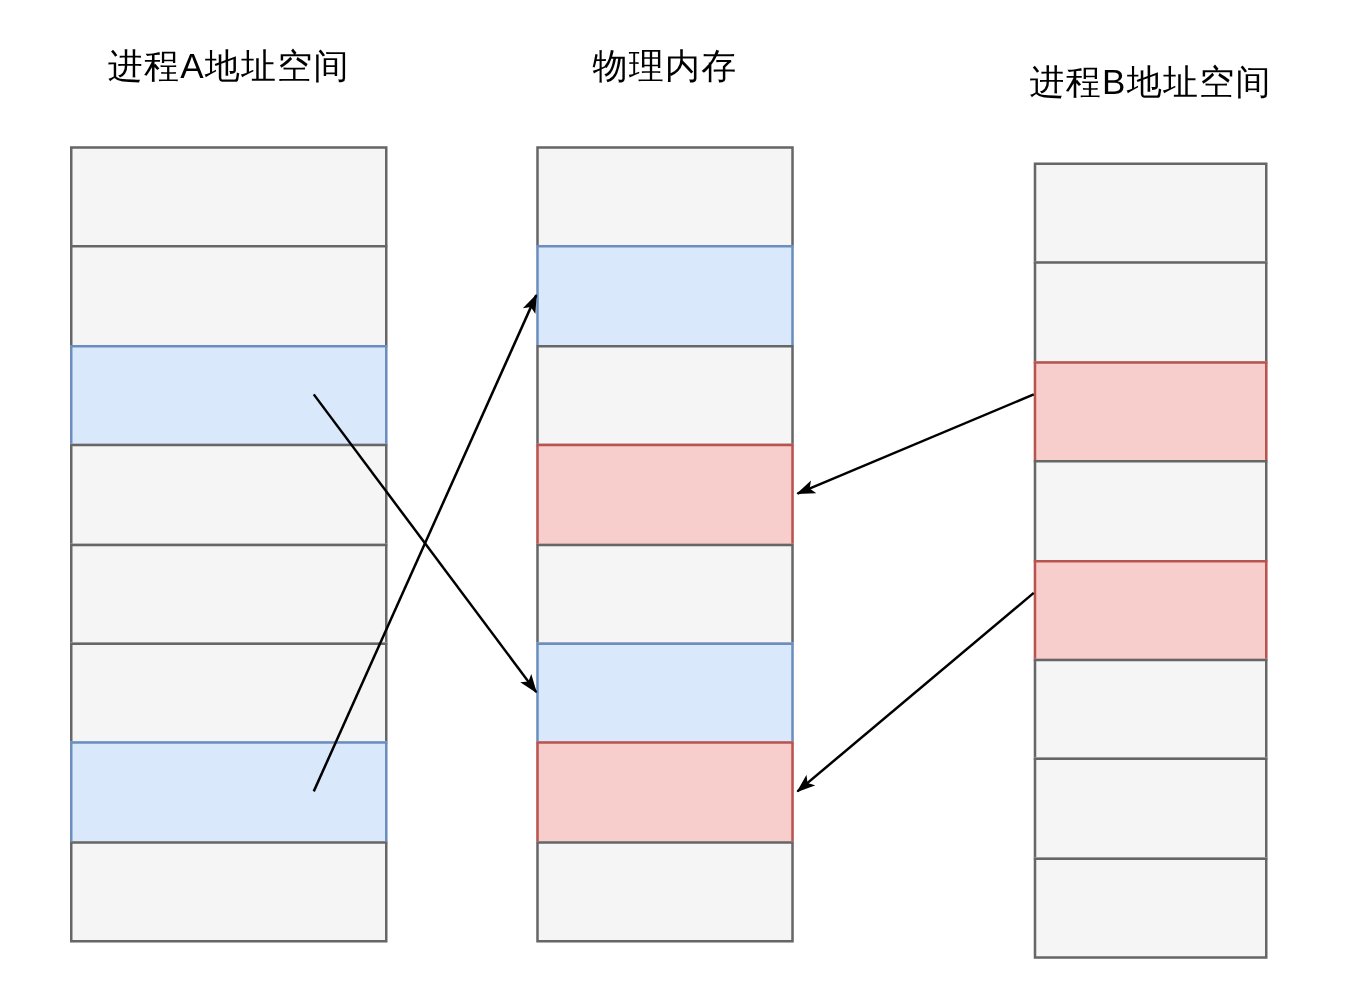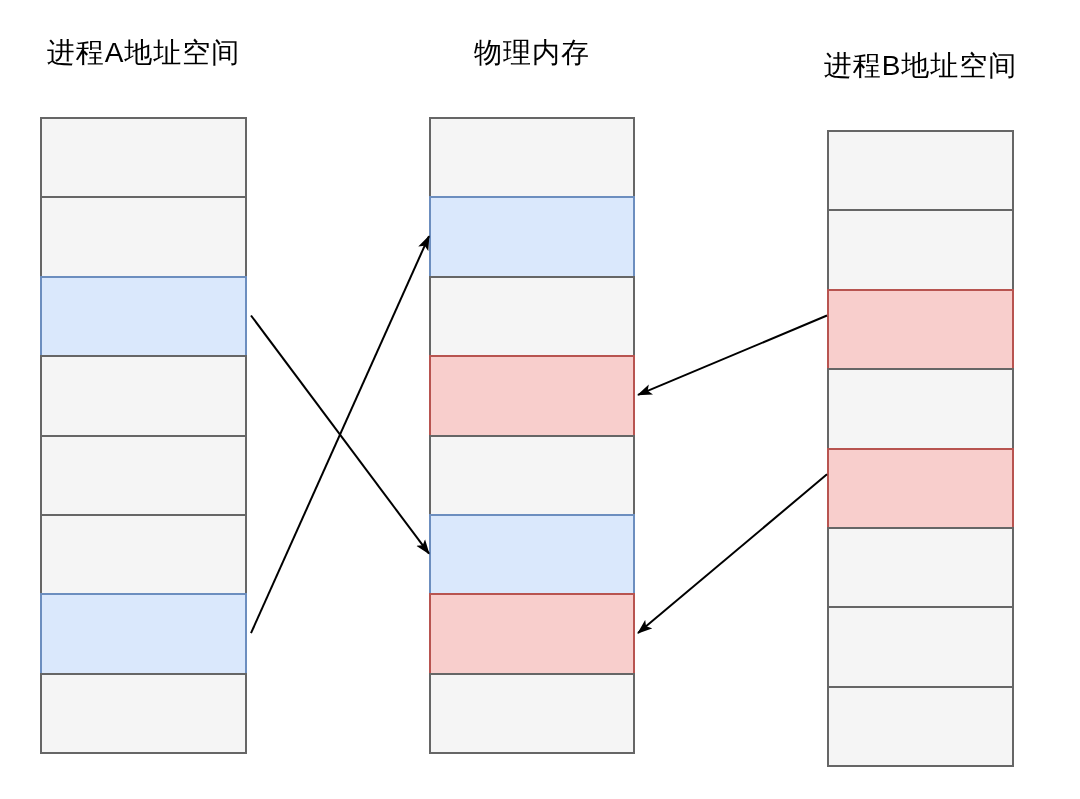--- a/index.html
+++ b/index.html
@@ -54,21 +54,21 @@
     width: 1080px;
     height: 799px;
     pointer-events: none;
   }
 </style>
 </head>
 <body>
 
 <div class="stage">
 
-  <div class="column" style="left: 40px; width: 207px;">
+  <div class="column" style="left: 56px; width: 207px; padding-left: 47px;">
     <div class="col-title">进程A地址空间</div>
     <div class="blocks">
         <div class="block" style="top: 0px; height: 81.4px; background: rgb(245, 245, 245); border-color: rgb(102, 102, 102);"></div>
         <div class="block" style="top: 79.4px; height: 81.4px; background: rgb(245, 245, 245); border-color: rgb(102, 102, 102);"></div>
         <div class="block" style="top: 158.8px; height: 81.4px; background: rgb(218, 232, 252); border-color: rgb(108, 142, 191);"></div>
         <div class="block" style="top: 238.2px; height: 81.4px; background: rgb(245, 245, 245); border-color: rgb(102, 102, 102);"></div>
         <div class="block" style="top: 317.6px; height: 81.4px; background: rgb(245, 245, 245); border-color: rgb(102, 102, 102);"></div>
         <div class="block" style="top: 397px; height: 81.4px; background: rgb(245, 245, 245); border-color: rgb(102, 102, 102);"></div>
         <div class="block" style="top: 476.4px; height: 81.4px; background: rgb(218, 232, 252); border-color: rgb(108, 142, 191);"></div>
         <div class="block" style="top: 555.8px; height: 81.4px; background: rgb(245, 245, 245); border-color: rgb(102, 102, 102);"></div>

